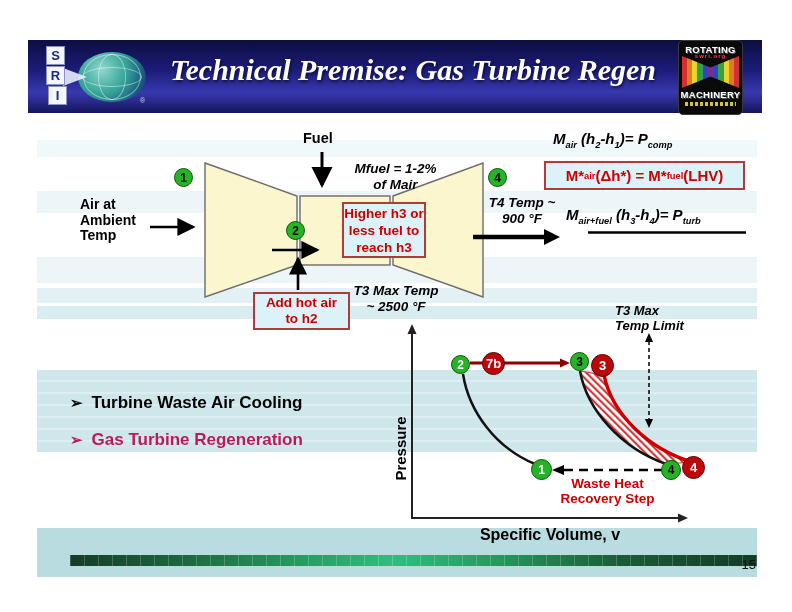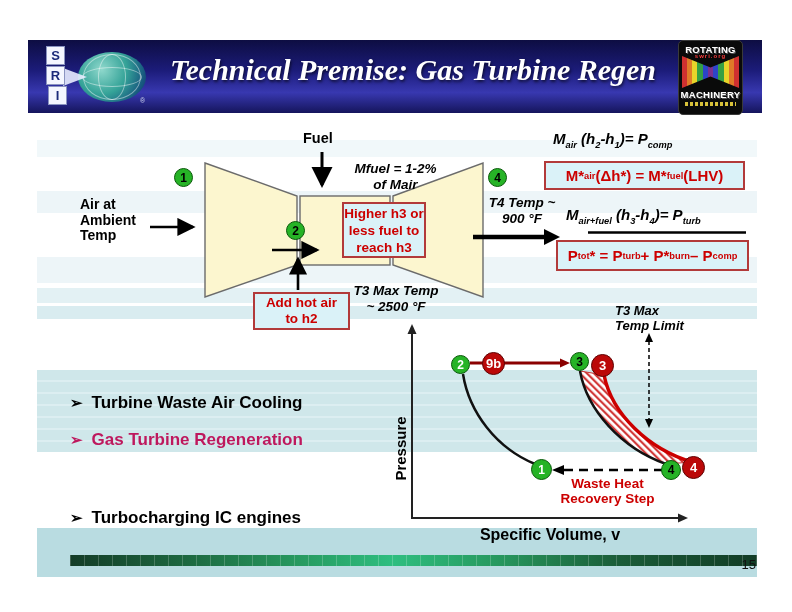--- a/index.html
+++ b/index.html
@@ -172,45 +172,41 @@
 
   <div class="notebox ml" style="left:342px;top:202px;width:84px;height:56px;font-size:13.5px;line-height:17px;">Higher h3 or
 less fuel to
 reach h3</div>
   <div class="notebox ml" style="left:253px;top:292px;width:97px;height:38px;font-size:13.5px;line-height:16px;">Add hot air
 to h2</div>
 
   <div class="formula" style="left:553px;top:130px;width:205px;">M<sub>air</sub> (h<sub>2</sub>-h<sub>1</sub>)= P<sub>comp</sub></div>
   <div class="notebox" style="left:544px;top:161px;width:201px;height:29px;font-size:15px;">M*<sub>air</sub> (Δh*) = M*<sub>fuel</sub> (LHV)</div>
   <div class="formula" style="left:566px;top:206px;width:196px;">M<sub>air+fuel</sub> (h<sub>3</sub>-h<sub>4</sub>)= P<sub>turb</sub></div>
-  <div class="notebox" style="left:556px;top:240px;width:193px;height:31px;font-size:15px;">P<sub>tot</sub> * = P<sub>turb</sub> + P*<sub>burn</sub> – P<sub>comp</sub></div>
 
   <div class="dot gdot" style="left:174px;top:168px;width:19px;height:19px;">1</div>
   <div class="dot gdot" style="left:286px;top:221px;width:19px;height:19px;">2</div>
   <div class="dot gdot" style="left:488px;top:168px;width:19px;height:19px;">4</div>
 
   <div class="citem" style="top:393px;">
     <span class="bullet">➢</span><span>Turbine Waste Air Cooling</span>
   </div>
   <div class="citem hl" style="top:430px;">
     <span class="bullet">➢</span><span>Gas Turbine Regeneration</span>
-  </div>
-  <div class="citem" style="top:508px;">
-    <span class="bullet">➢</span><span>Turbocharging IC engines</span>
   </div>
 
   <div class="ylab">Pressure</div>
   <div class="xlab">Specific Volume, v</div>
   <div class="abs b i ml" style="left:615px;top:303px;font-size:13px;line-height:15px;">T3 Max
 Temp Limit</div>
   <div class="abs b ml ctr redtx" style="left:545px;top:477px;width:125px;font-size:13.5px;line-height:14.5px;">Waste Heat
 Recovery Step</div>
 
   <div class="dot gdot wt" style="left:451px;top:355px;width:19px;height:19px;">2</div>
-  <div class="dot rdot" style="left:482px;top:352px;width:23px;height:23px;">9b</div>
+  <div class="dot rdot" style="left:482px;top:352px;width:23px;height:23px;">7b</div>
   <div class="dot gdot" style="left:570px;top:352px;width:19px;height:19px;">3</div>
   <div class="dot rdot" style="left:591px;top:354px;width:23px;height:23px;">3</div>
   <div class="dot gdot wt" style="left:531px;top:459px;width:21px;height:21px;">1</div>
   <div class="dot gdot" style="left:661px;top:460px;width:20px;height:20px;">4</div>
   <div class="dot rdot" style="left:682px;top:456px;width:23px;height:23px;">4</div>
 
   <div class="gbar"></div>
   <div class="pagenum">15</div>
 
 </div>

